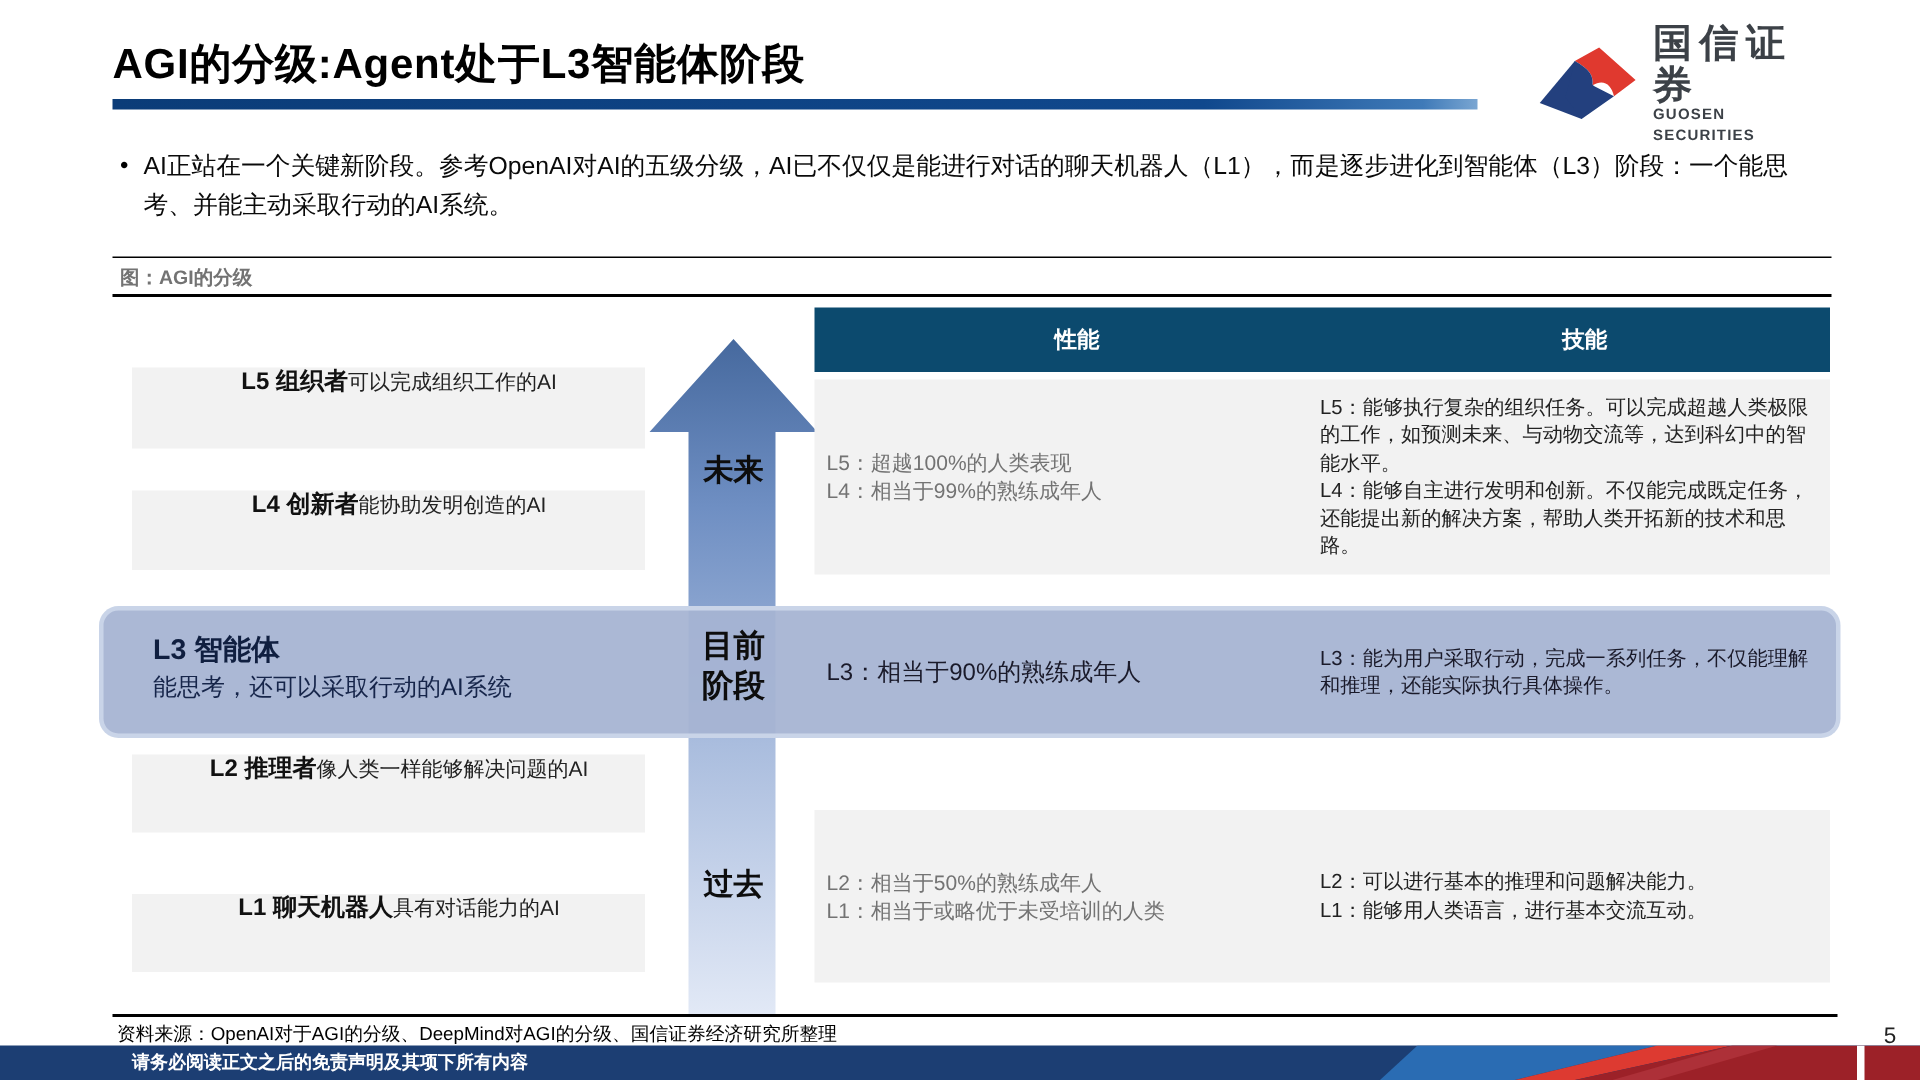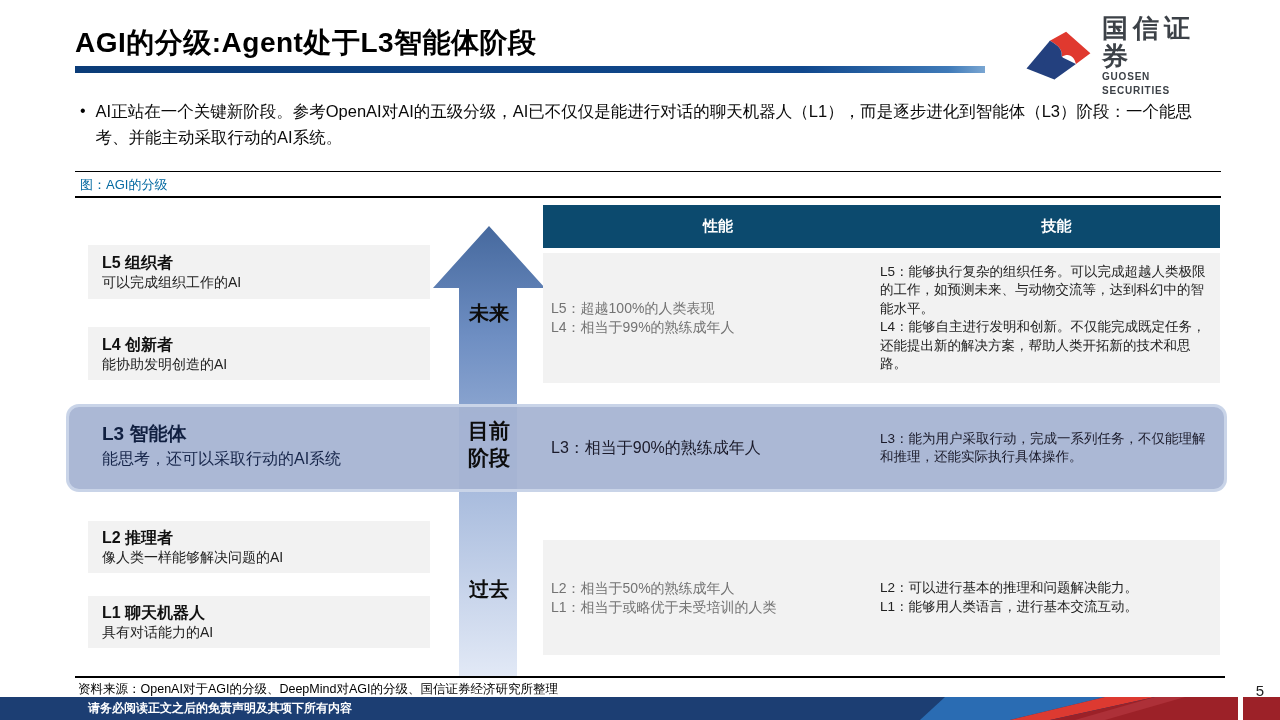--- a/index.html
+++ b/index.html
@@ -17,31 +17,31 @@
   .logo-cn { font-size:26px; font-weight:bold; color:#3c4147; letter-spacing:5px; line-height:28px; }
   .logo-en { font-size:10px; font-weight:bold; color:#3c4147; letter-spacing:0.8px; line-height:14px; }
 
   
   .bullet-row { position:absolute; left:80px; top:98px; width:1135px; display:flex; }
   .bullet-dot { font-size:16px; line-height:26px; color:#000; margin-right:10px; }
   .bullet-text { font-size:16.5px; line-height:26px; color:#0a0a0a; }
 
   
   .cap-line-top { position:absolute; left:75px; top:171px; width:1146px; height:1px; background:#000; }
-  .fig-caption { position:absolute; left:80px; top:176px; font-size:13px; font-weight:normal; color:#0369a1; }
+  .fig-caption { position:absolute; left:80px; top:176px; font-size:13px; font-weight:bold; color:#737373; }
   .cap-line-bot { position:absolute; left:75px; top:196px; width:1146px; height:2px; background:#000; }
 
   
   .level-box { position:absolute; left:88px; width:342px; background:#f2f2f2;
-               display:flex; flex-direction:column; justify-content:center; padding-left:14px; }
+               display:flex; flex-direction:row; justify-content:center; padding-left:14px; }
   .level-box .lv-name { font-size:16px; font-weight:bold; color:#111; line-height:20px; }
   .level-box .lv-desc { font-size:14px; color:#222; line-height:18px; }
   .box-l5 { top:245px; height:54px; }
   .box-l4 { top:327px; height:53px; }
-  .box-l2 { top:521px; height:52px; }
+  .box-l2 { top:503px; height:52px; }
   .box-l1 { top:596px; height:52px; }
 
   
   .arrow-svg { position:absolute; left:431px; top:224px; width:116px; height:453px; }
   .tl-label { position:absolute; left:448px; width:82px; text-align:center; font-weight:bold; color:#0d0d0d; }
   .lbl-future { top:300px; font-size:20px; }
   .lbl-present { top:417px; font-size:21px; line-height:27px; text-align:center; z-index:6; }
   .lbl-past { top:576px; font-size:20px; }
 
   

